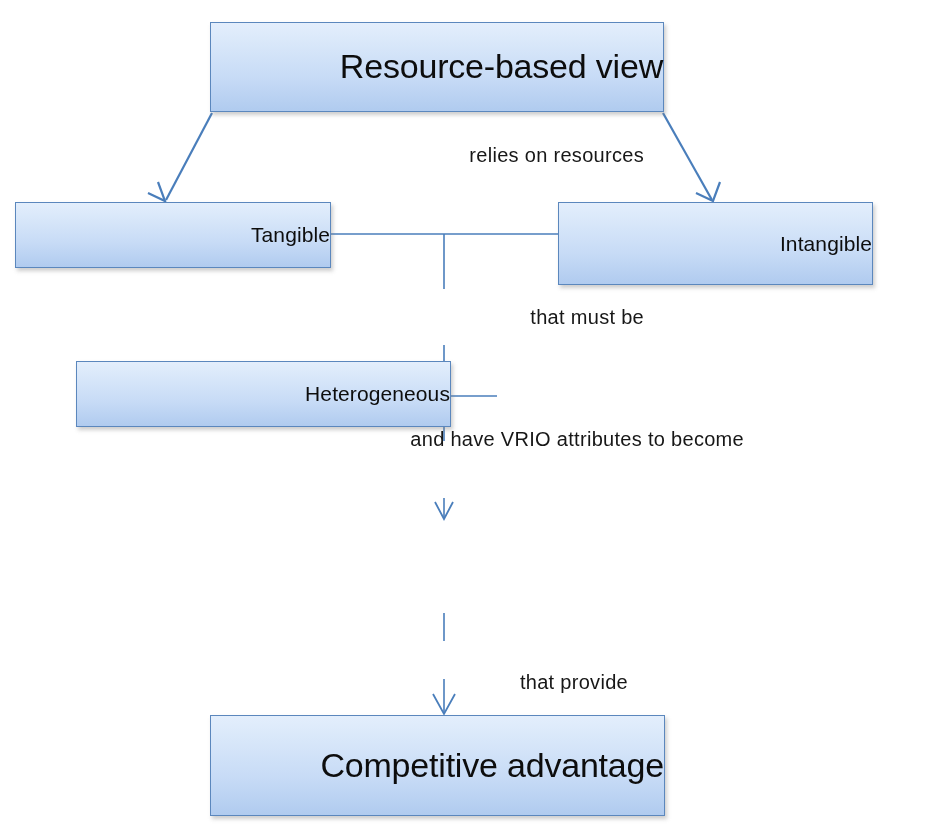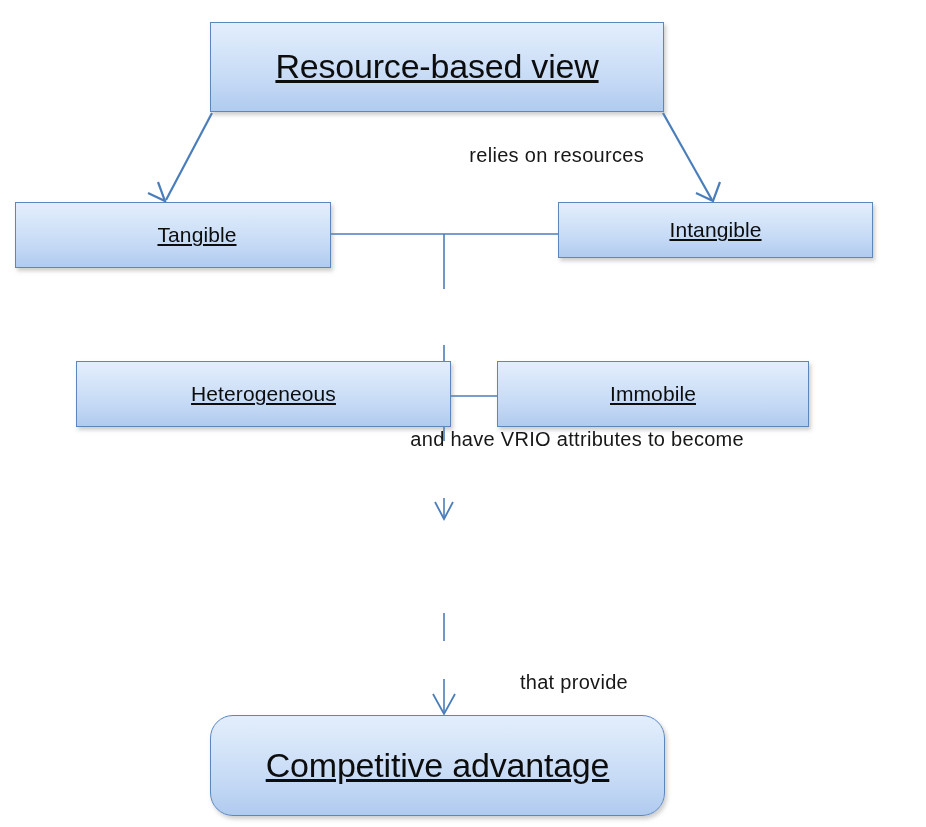--- a/index.html
+++ b/index.html
@@ -27,26 +27,25 @@
   }
   
   .node {
     position: absolute;
     box-sizing: border-box;
     border: 1px solid #5b87bd;
     background: linear-gradient(to bottom, #e3eefc 0%, #dbe9fa 18%, #c7dbf6 62%, #b0cbef 100%);
     box-shadow: 2px 3px 4px rgba(130,130,130,0.40);
     display: flex;
     align-items: center;
-    justify-content: center;
+    justify-content: flex-end;
     color: #0d0d0d;
     text-align: center;
     line-height: 1.1;
     white-space: nowrap;
-    text-decoration: underline;
   }
   .node-label {
     display: block;
   }
   .node.big .node-label {
     font-size: 34px;
     letter-spacing: -0.2px;
   }
   .node.small .node-label {
     font-size: 21px;
@@ -102,37 +101,35 @@
   </svg>
 
   <div class="node big" style="left:210px; top:22px; width:454px; height:90px;">
     <span class="node-label">Resource-based view</span>
   </div>
 
   <div class="node small" style="left:15px; top:202px; width:316px; height:66px;padding-left:48px;">
     <span class="node-label">Tangible</span>
   </div>
 
-  <div class="node small" style="left:558px; top:202px; width:315px; height:56px;">
+  <div class="node small" style="left:558px; top:202px; width:315px; height:83px;">
     <span class="node-label">Intangible</span>
   </div>
 
   <div class="node small" style="left:76px; top:361px; width:375px; height:66px;">
     <span class="node-label">Heterogeneous</span>
   </div>
 
-  <div class="node small" style="left:497px; top:361px; width:312px; height:66px;">
-    <span class="node-label">Immobile</span>
-  </div>
 
 
-  <div class="node big" style="left:210px; top:715px; width:455px; height:101px;border-radius:23px;">
+  <div class="node big" style="left:210px; top:715px; width:455px; height:101px;">
     <span class="node-label">Competitive advantage</span>
   </div>
 
   <div class="caption" style="left:244px; top:144px; width:400px;">relies on resources</div>
 
+  <div class="caption" style="left:244px; top:306px; width:400px;">that must be</div>
 
   <div class="caption" style="left:144px; top:428px; width:600px;">and have VRIO attributes to become</div>
 
   <div class="caption" style="left:228px; top:645px; width:400px;margin-top:26px;">that provide</div>
 
 </div>
 
 </body></html>

